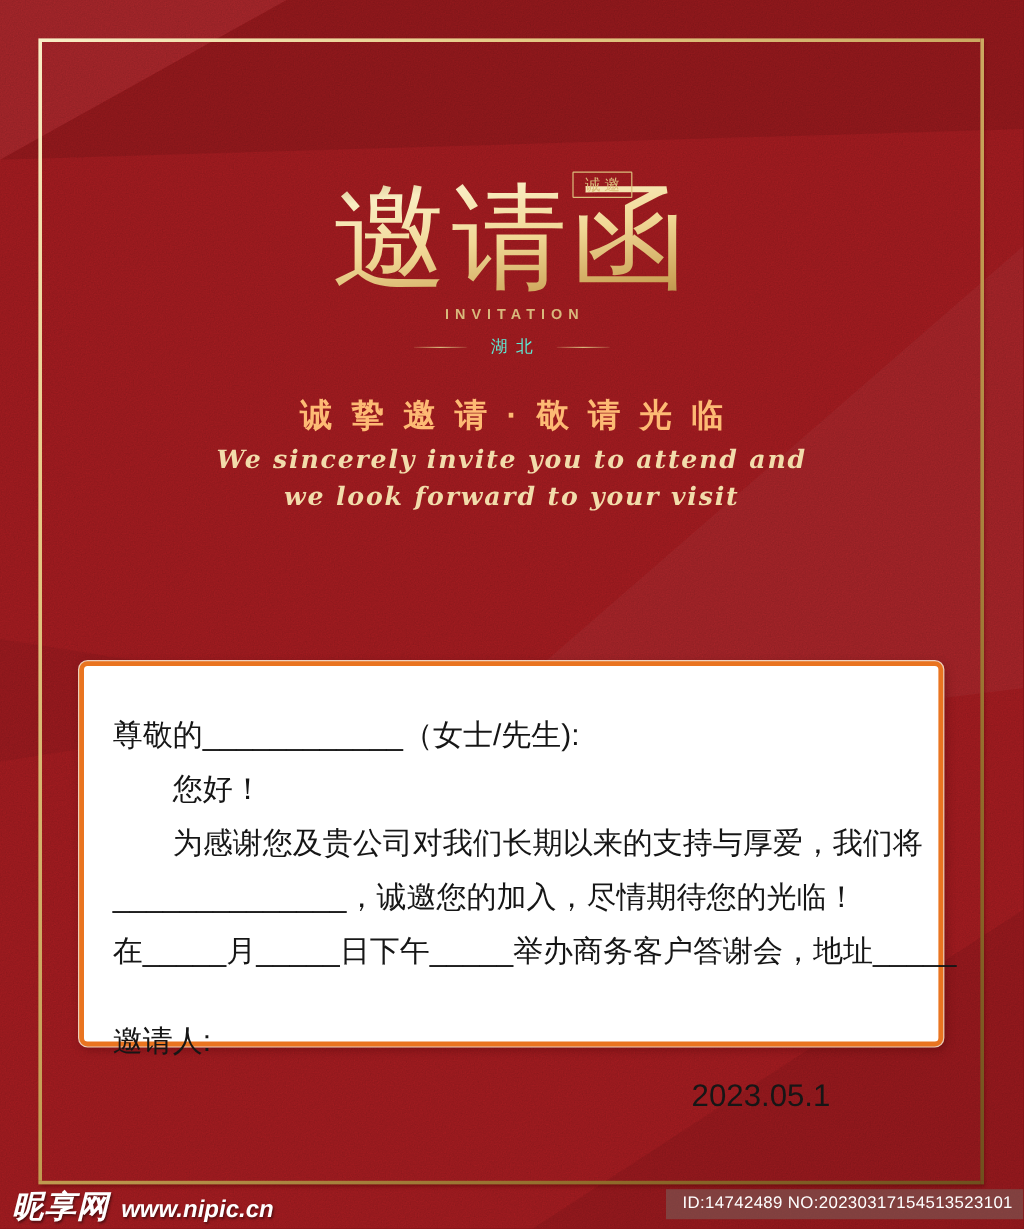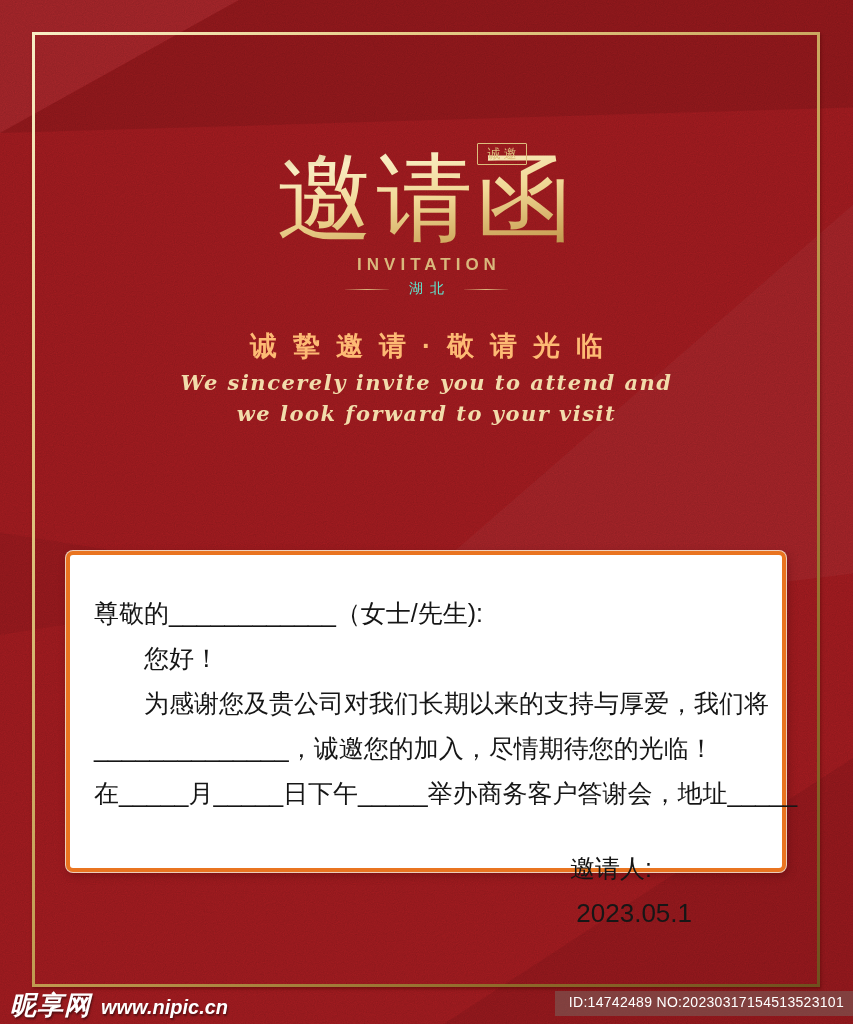--- a/index.html
+++ b/index.html
@@ -42,21 +42,21 @@
   }
   .stamp {
     position:absolute; left:477px; top:143px; width:50px; height:22px;
     border:1px solid #dcbd7c; border-radius:1px;
     display:flex; align-items:center; justify-content:center;
   }
   .stamp-text { font-size:13px; color:#dcbd7c; letter-spacing:3px; text-indent:3px; }
 
   .en-sub {
     position:absolute; top:255px; width:100%;
-    font-size:17px; font-weight:600; letter-spacing:5px; text-indent:5px; color:#d9b87c;
+    font-size:12px; font-weight:600; letter-spacing:5px; text-indent:5px; color:#d9b87c;
   }
   .region-row {
     position:absolute; top:280px; width:100%;
     display:flex; align-items:center; justify-content:center; gap:13px;
   }
   .region-line {
     width:44px; height:1px;
     background: linear-gradient(90deg, rgba(217,184,124,0.15), #d9b87c, rgba(217,184,124,0.15));
   }
   .region-label { font-size:14px; color:#5eead4; letter-spacing:7px; text-indent:7px; }
@@ -76,21 +76,21 @@
   .card {
     position:absolute; left:66px; top:551px; width:720px; height:321px;
     background:#ffffff;
     border:4px solid #e97420; border-radius:7px;
     box-shadow: 0 0 0 1px rgba(255,238,214,0.85), 2px 3px 8px rgba(60,0,0,0.35);
     padding:36px 24px 0 24px;
     color:#161616; font-size:25px; line-height:45px;
   }
   .card p { margin:0; white-space:nowrap; }
   .card .indent { text-indent:50px; }
-  .card .inviter { text-align:right; padding-right:106px; margin-top:30px; }
+  .card .inviter { padding-right:106px; margin-top:30px; }
   .card .date { text-align:right; padding-right:66px; font-size:26px; }
 
   .watermark {
     position:absolute; left:10px; bottom:1px;
     display:flex; align-items:baseline; gap:10px;
     color:#ffffff; font-weight:bold; font-style:italic;
     text-shadow: 1px 2px 2px rgba(0,0,0,0.45);
   }
   .wm-site { font-size:26px; letter-spacing:1px; }
   .wm-url  { font-size:20px; }

